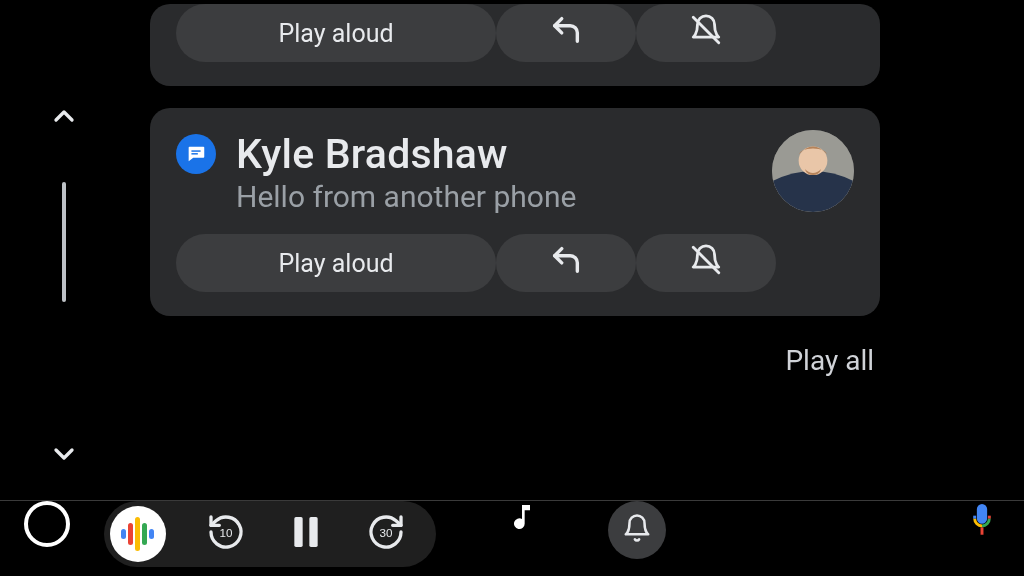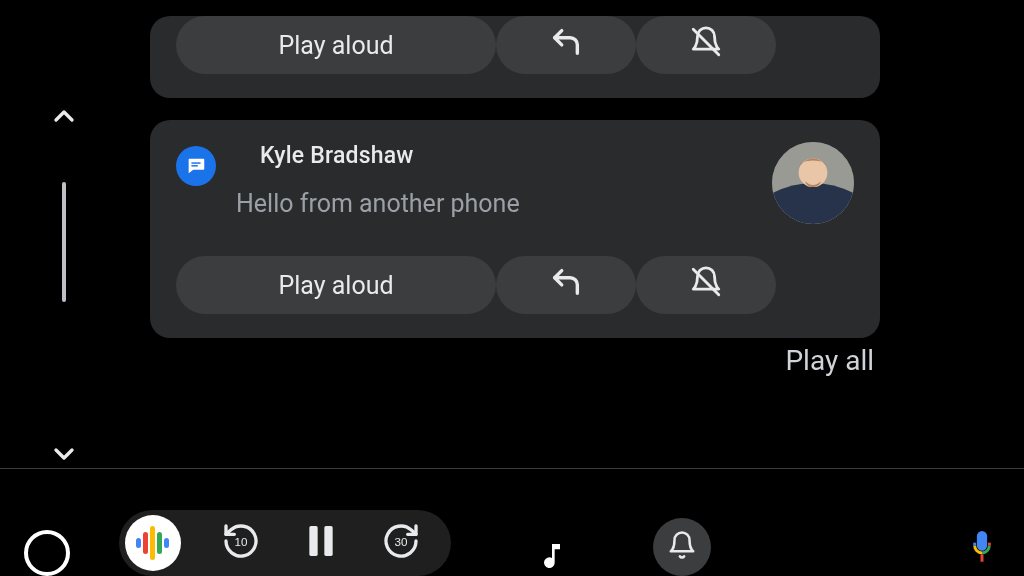--- a/index.html
+++ b/index.html
@@ -13,35 +13,35 @@
   .scroller .thumb { position:absolute; top:4px; left:0; width:4px; height:120px; background:#bdc1c6; border-radius:2px; }
 
   
   .cards { position:absolute; left:150px; top:-16px; width:730px; }
   .card { background:#2a2b2d; border-radius:20px; padding:22px 26px 24px 26px; margin-bottom:22px; }
   .card.partial { padding-top:0; }
   .card-header { display:flex; align-items:flex-start; }
   .app-badge { flex:0 0 auto; width:40px; height:40px; border-radius:50%; background:#1a73e8; display:flex; align-items:center; justify-content:center; margin-right:20px; margin-top:4px; }
   .app-badge svg { width:22px; height:22px; }
   .title-block { flex:1 1 auto; }
-  .title { font-size:23px; font-weight:500; color:#e8eaed; letter-spacing:0.2px;margin-left:24px; }
-  .body { font-size:25px; color:#9aa0a6; margin-top:20px; }
+  .title { font-size:41px; font-weight:500; color:#e8eaed; letter-spacing:0.2px; }
+  .body { font-size:30px; color:#9aa0a6; margin-top:1px; }
   .avatar { flex:0 0 auto; width:82px; height:82px; border-radius:50%; background:#6b6b6b; overflow:hidden; margin-left:16px; }
   .avatar svg { width:100%; height:100%; display:block; }
 
-  .actions { display:flex; margin-top:32px; }
+  .actions { display:flex; margin-top:20px; }
   .pill { height:58px; border-radius:30px; background:#3c3d3f; color:#e8eaed; display:flex; align-items:center; justify-content:center; font-size:25px; cursor:pointer; }
   .pill.primary { flex:0 0 320px; }
   .pill.icon { flex:0 0 140px; }
   .pill svg { width:34px; height:34px; }
 
   .clear-all { position:absolute; right:150px; top:344px; font-size:28px; color:#d0d3d8; cursor:pointer; }
 
   
-  .bottom { position:absolute; left:0; bottom:0; width:1024px; height:108px; border-top:1px solid #3a3a3a; display:flex; align-items:flex-end; padding:0 24px; gap:49px; }
+  .bottom { position:absolute; left:0; bottom:0; width:1024px; height:76px; border-top:1px solid #3a3a3a; display:flex; align-items:flex-start; padding:0 24px; gap:34px; }
   .home-ring { width:46px; height:46px; border:4px solid #fff; border-radius:50%; cursor:pointer; }
   .media-cluster { display:flex; align-items:center; background:#1f1f1f; border-radius:40px; height:66px; padding:0 30px 0 6px; gap:40px; }
   .app-circle { width:56px; height:56px; border-radius:50%; background:#fff; display:flex; align-items:center; justify-content:center; cursor:pointer; }
   .media-btn { width:40px; height:40px; color:#e8eaed; cursor:pointer; display:flex; align-items:center; justify-content:center; }
   .media-btn svg { width:40px; height:40px; }
   .nav-icon { color:#fff; cursor:pointer; display:flex; align-items:center; justify-content:center; }
   .nav-icon svg { width:32px; height:32px; }
   .nav-icon.music { margin-left:36px; }
   .bell-wrap { width:58px; height:58px; border-radius:50%; background:#3c3d3f; display:flex; align-items:center; justify-content:center; margin-left:36px; cursor:pointer; }
   .bell-wrap svg { width:30px; height:30px; }

